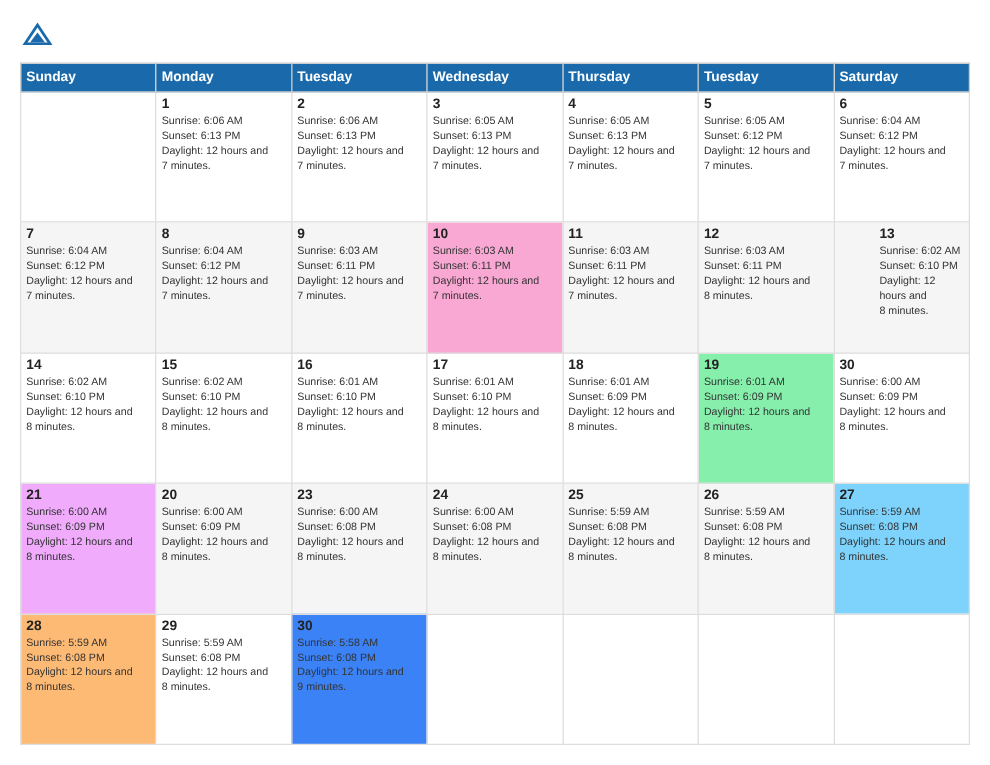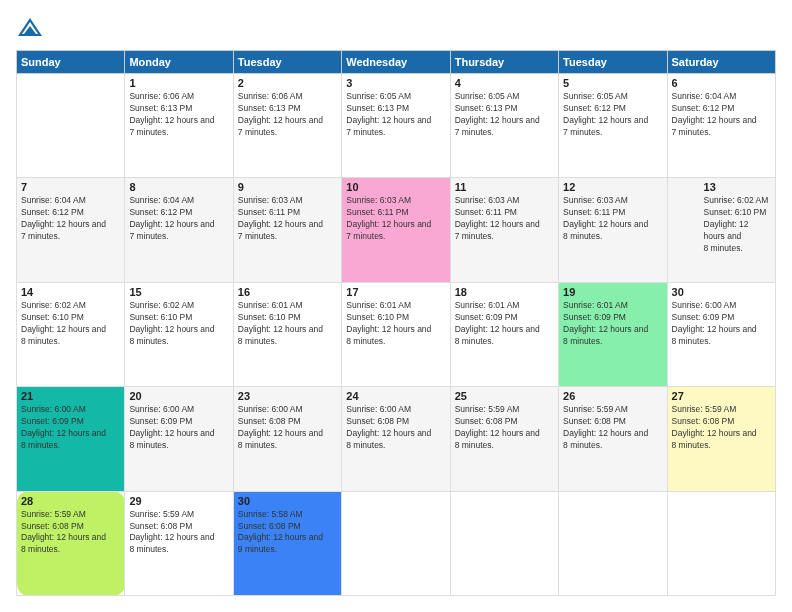--- a/index.html
+++ b/index.html
@@ -207,21 +207,21 @@
           <td style="background-color: #86efac;">
             <span class="day-number">19</span>
             <div class="day-info">Sunrise: 6:01 AM<br>Sunset: 6:09 PM<br>Daylight: 12 hours and<br>8 minutes.</div>
           </td>
           <td style="background-color: rgb(255, 255, 255);">
             <span class="day-number">30</span>
             <div class="day-info">Sunrise: 6:00 AM<br>Sunset: 6:09 PM<br>Daylight: 12 hours and<br>8 minutes.</div>
           </td>
         </tr>
         <tr>
-          <td style="background-color: #14b8a6; margin-left: 28px;">
+          <td style="background-color: #f0abfc; margin-left: 28px;">
             <span class="day-number">21</span>
             <div class="day-info">Sunrise: 6:00 AM<br>Sunset: 6:09 PM<br>Daylight: 12 hours and<br>8 minutes.</div>
           </td>
           <td style="background-color: rgb(245, 245, 245);">
             <span class="day-number">20</span>
             <div class="day-info">Sunrise: 6:00 AM<br>Sunset: 6:09 PM<br>Daylight: 12 hours and<br>8 minutes.</div>
           </td>
           <td style="background-color: rgb(245, 245, 245);">
             <span class="day-number">23</span>
             <div class="day-info">Sunrise: 6:00 AM<br>Sunset: 6:08 PM<br>Daylight: 12 hours and<br>8 minutes.</div>
@@ -231,27 +231,27 @@
             <div class="day-info">Sunrise: 6:00 AM<br>Sunset: 6:08 PM<br>Daylight: 12 hours and<br>8 minutes.</div>
           </td>
           <td style="background-color: rgb(245, 245, 245);">
             <span class="day-number">25</span>
             <div class="day-info">Sunrise: 5:59 AM<br>Sunset: 6:08 PM<br>Daylight: 12 hours and<br>8 minutes.</div>
           </td>
           <td style="background-color: rgb(245, 245, 245);">
             <span class="day-number">26</span>
             <div class="day-info">Sunrise: 5:59 AM<br>Sunset: 6:08 PM<br>Daylight: 12 hours and<br>8 minutes.</div>
           </td>
-          <td style="background-color: #fef9c3;">
+          <td style="background-color: #7dd3fc;">
             <span class="day-number">27</span>
             <div class="day-info">Sunrise: 5:59 AM<br>Sunset: 6:08 PM<br>Daylight: 12 hours and<br>8 minutes.</div>
           </td>
         </tr>
         <tr>
-          <td style="background-color: #bef264; border-radius: 12px;">
+          <td style="background-color: #fdba74;">
             <span class="day-number">28</span>
             <div class="day-info">Sunrise: 5:59 AM<br>Sunset: 6:08 PM<br>Daylight: 12 hours and<br>8 minutes.</div>
           </td>
           <td style="background-color: rgb(255, 255, 255);">
             <span class="day-number">29</span>
             <div class="day-info">Sunrise: 5:59 AM<br>Sunset: 6:08 PM<br>Daylight: 12 hours and<br>8 minutes.</div>
           </td>
           <td style="background-color: #3b82f6;">
             <span class="day-number">30</span>
             <div class="day-info">Sunrise: 5:58 AM<br>Sunset: 6:08 PM<br>Daylight: 12 hours and<br>9 minutes.</div>

